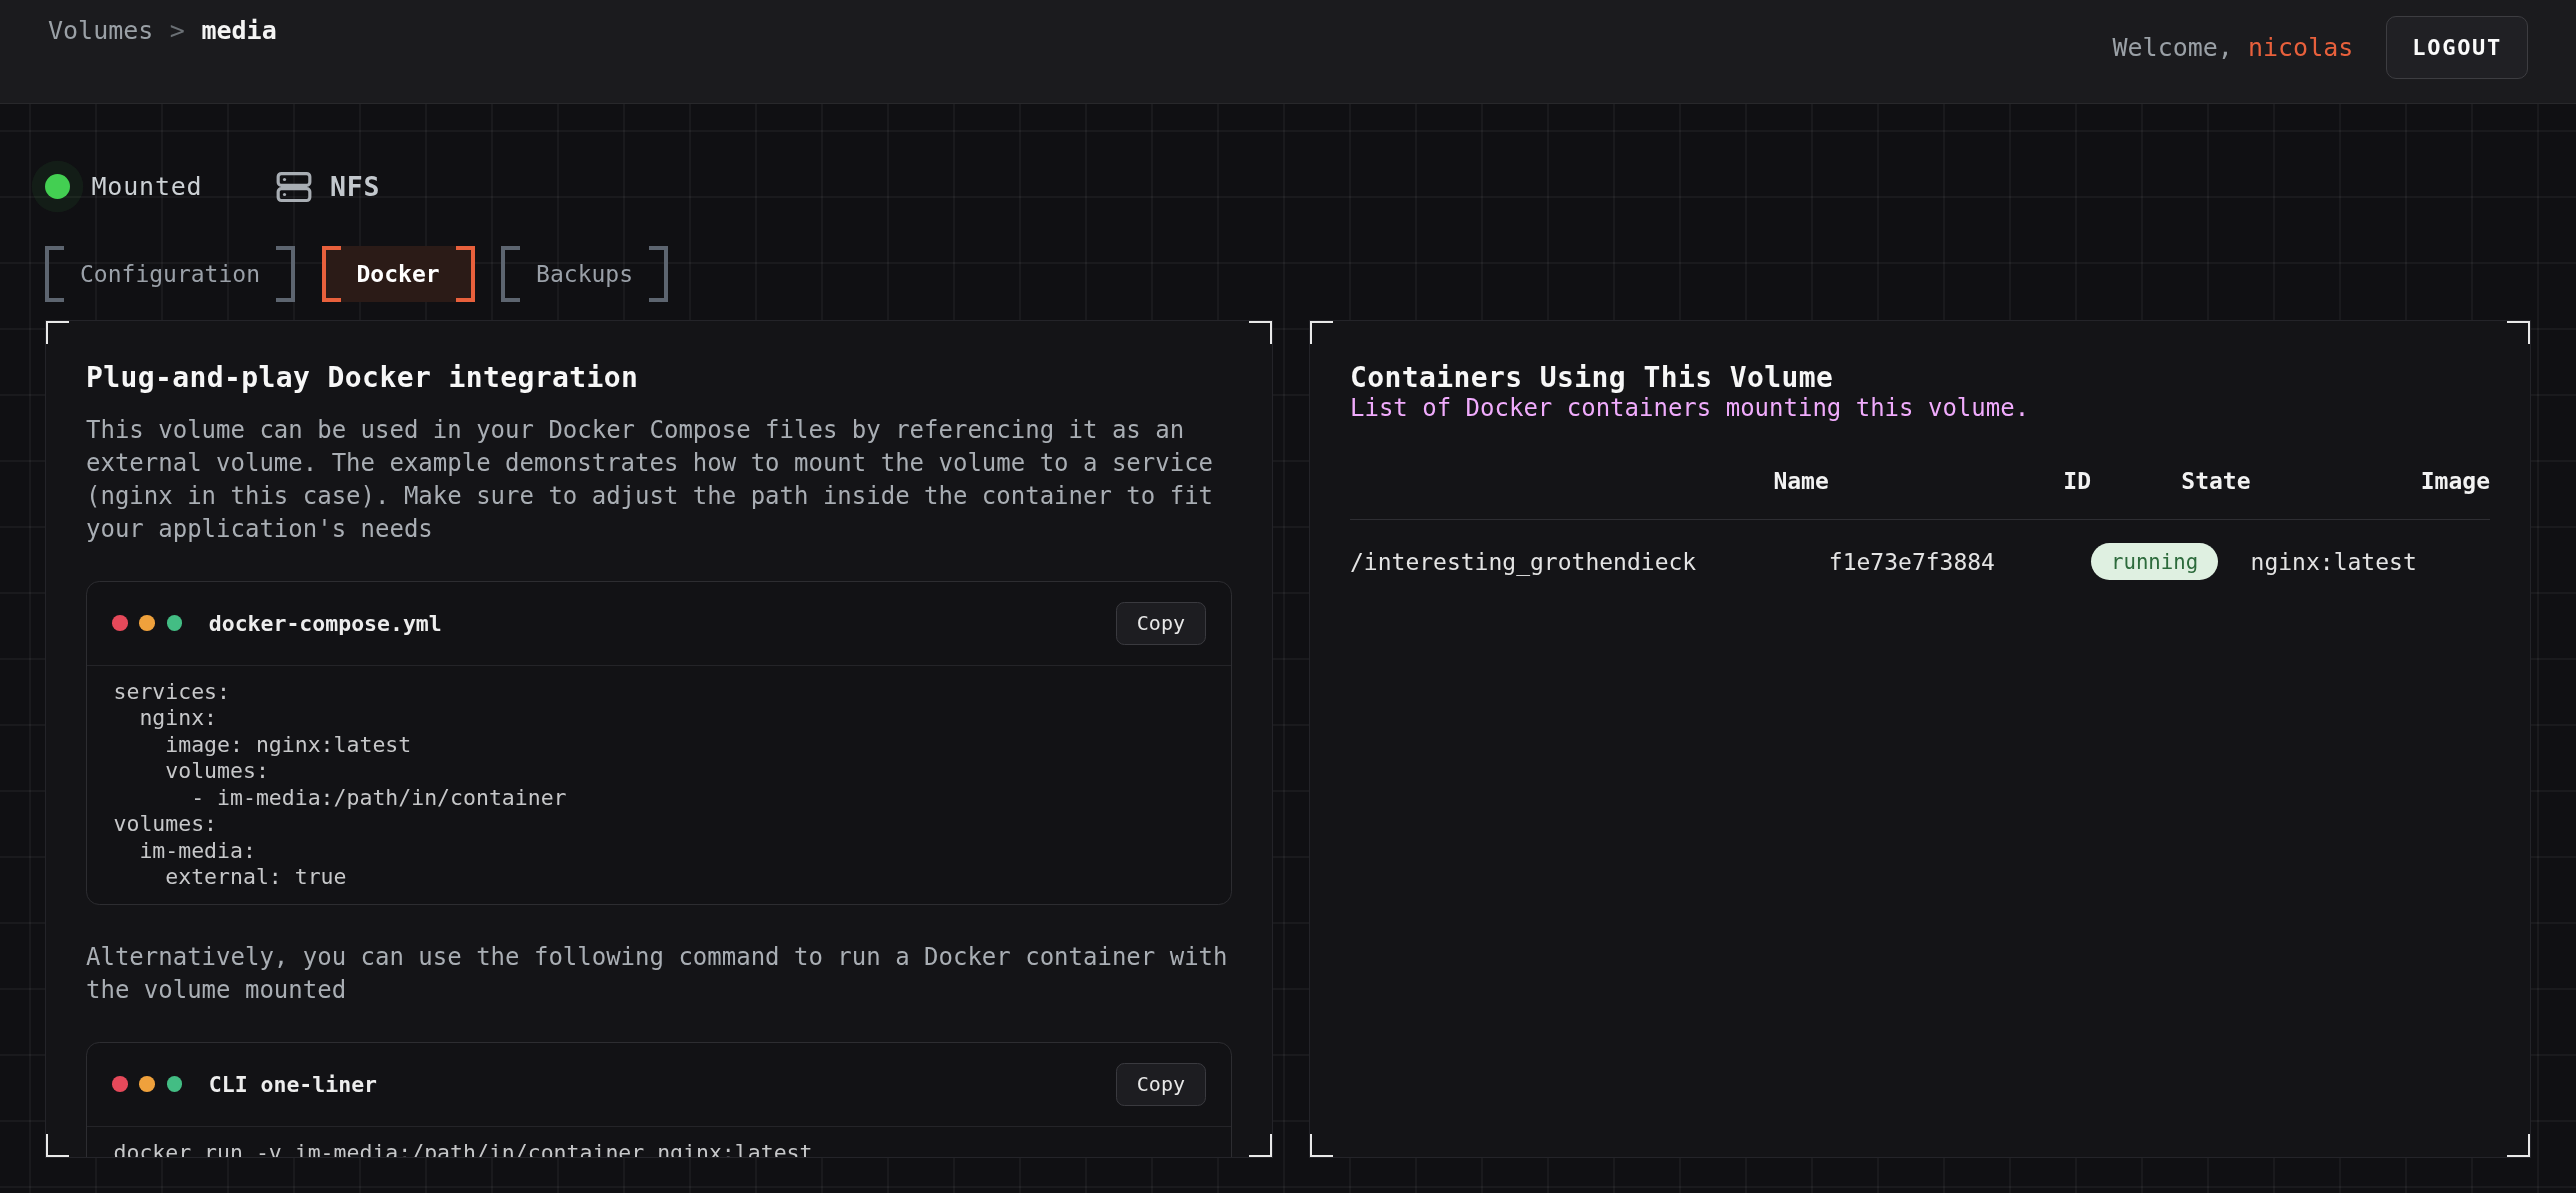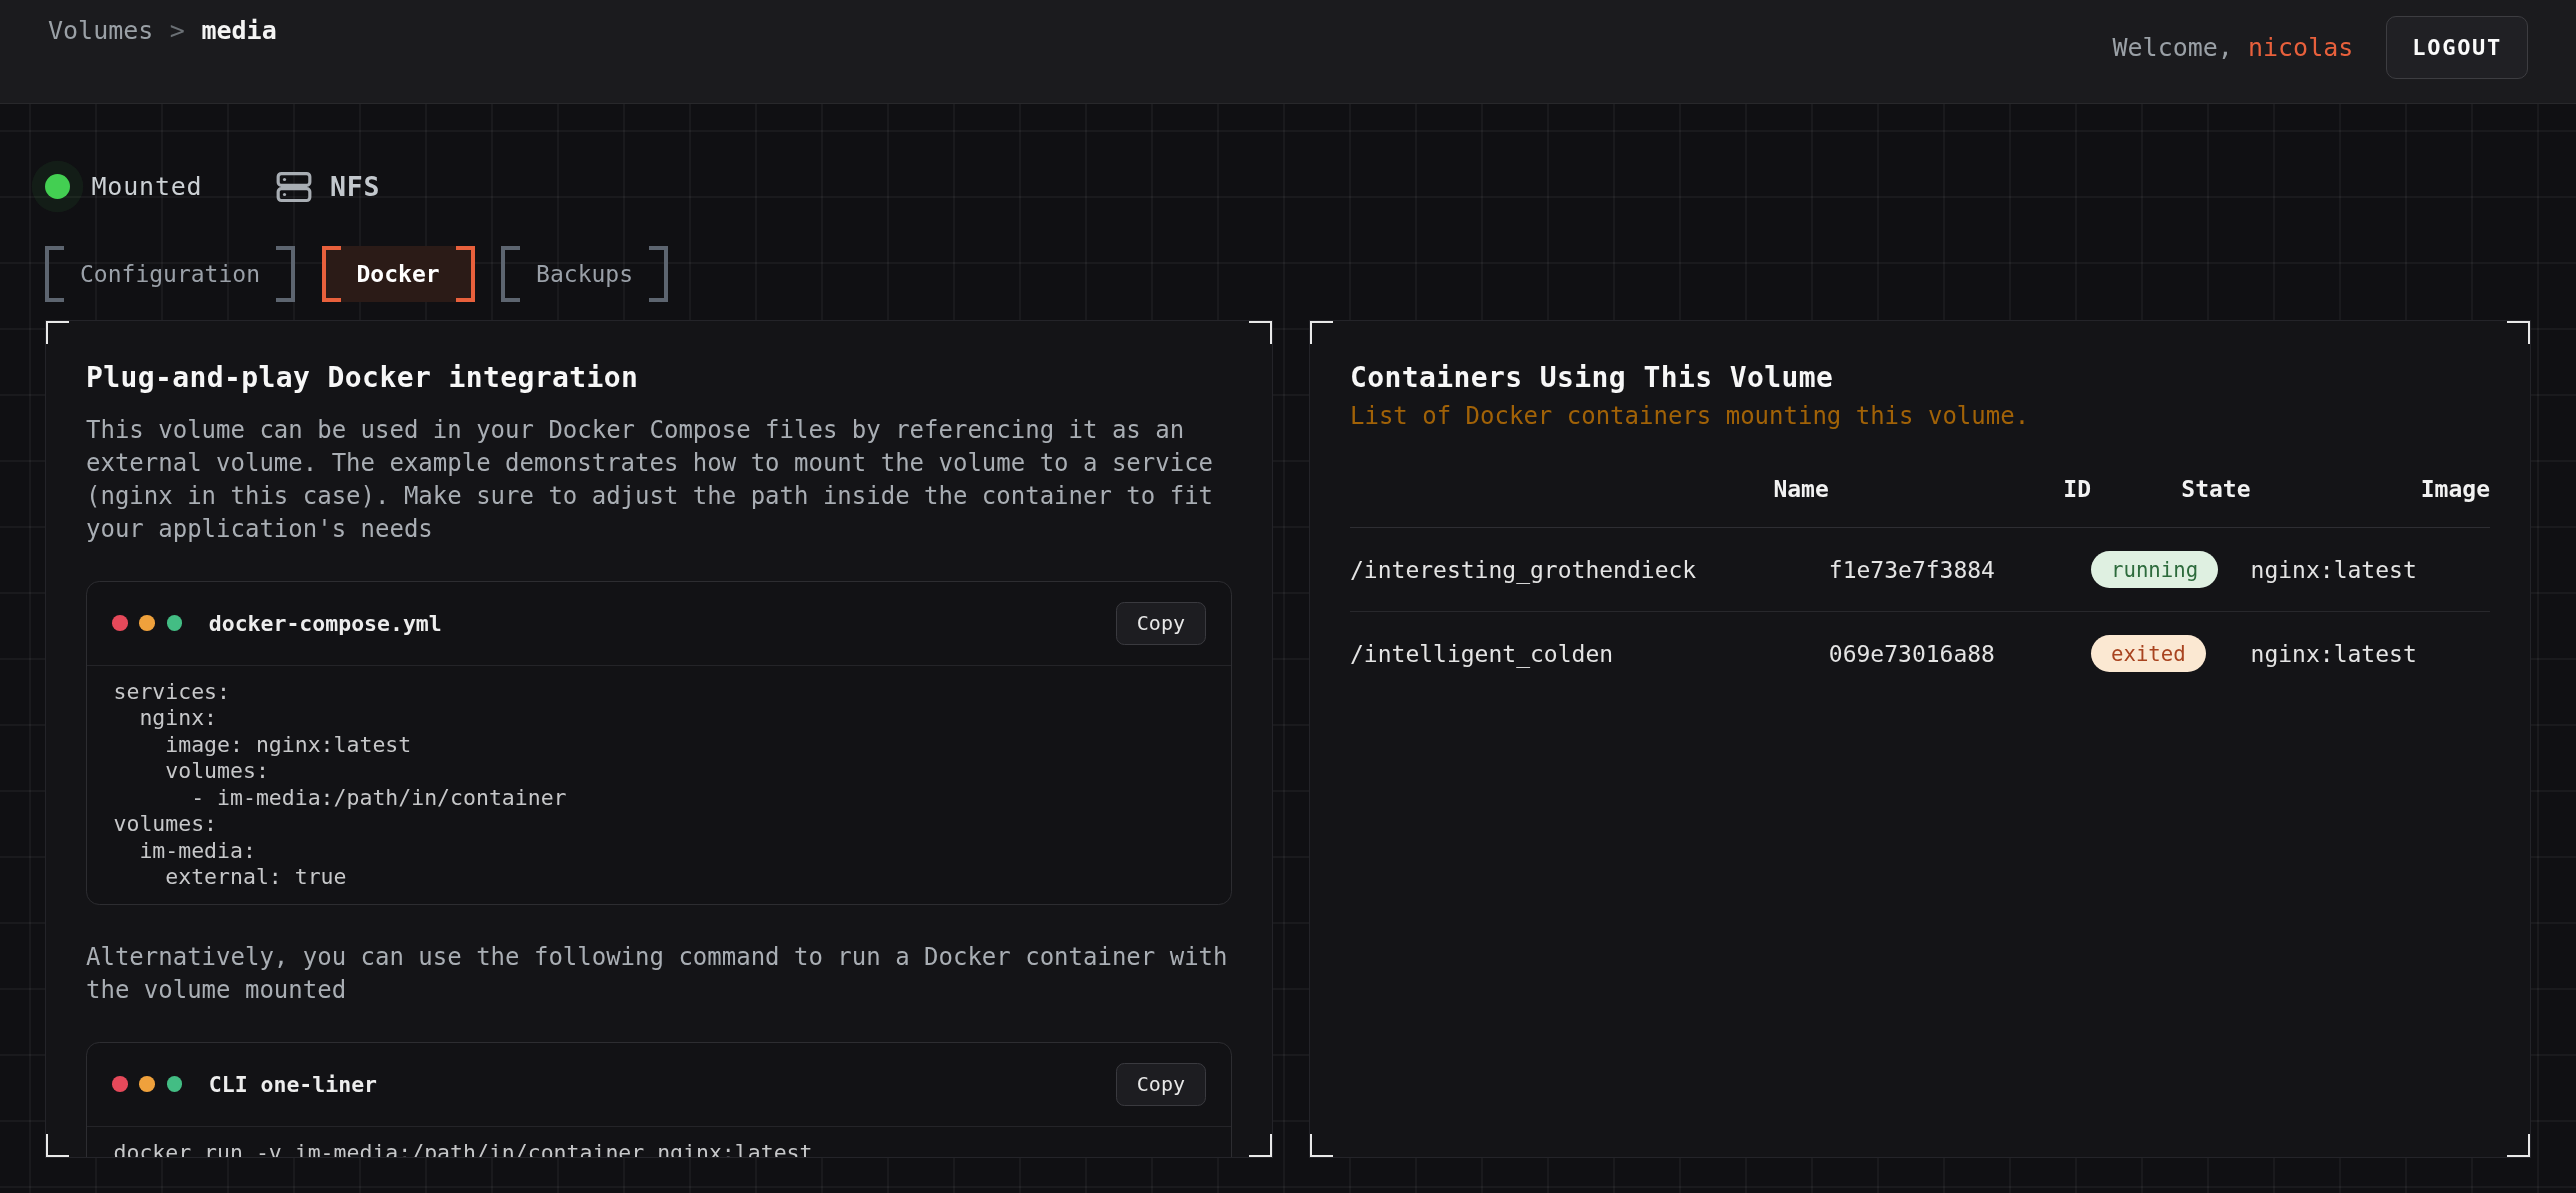--- a/index.html
+++ b/index.html
@@ -102,21 +102,21 @@
   .cw-dot.green { background:var(--dot-green); }
   .cw-title { margin-left:26.5px; font-size:21.5px; font-weight:bold; color:#ededed; }
   .copy-btn {
     margin-left:auto; padding:8.3px 20px; border-radius:8.3px;
     border:1.7px solid #3a3a3f; background:#1d1d21; color:#e8e8e8;
     font-size:20px; font-family:inherit; cursor:pointer;
   }
   .cw-body { padding:13.2px 26.5px; font-size:21.5px; line-height:26.5px; color:#c6c7c9; white-space:pre; }
 
   
-  .panel-sub { margin-top:8px; font-size:24px; color:#a16207; }
+  .panel-sub { margin-top:0; font-size:24px; color:#f0abfc; }
   table.containers { margin-top:46px; width:100%; border-collapse:collapse; }
   table.containers th {
     text-align:right; font-size:23px; font-weight:bold; color:#f2f2f2;
     padding:0 0 25px 0; border-bottom:1.7px solid #2e2e33;
   }
   table.containers td { font-size:23px; color:#e4e4e4; padding:23px 0; }
   table.containers tbody tr td { border-bottom:1.7px solid #28282c; }
   table.containers tbody tr:last-child td { border-bottom:none; }
   .col-name  { width:42%; }
   .col-id    { width:23%; }
@@ -231,25 +231,19 @@
             <th class="col-image">Image</th>
           </tr>
         </thead>
         <tbody>
           <tr>
             <td>/interesting_grothendieck</td>
             <td>f1e73e7f3884</td>
             <td><span class="pill running">running</span></td>
             <td>nginx:latest</td>
           </tr>
-          <tr>
-            <td>/intelligent_colden</td>
-            <td>069e73016a88</td>
-            <td><span class="pill exited">exited</span></td>
-            <td>nginx:latest</td>
-          </tr>
         </tbody>
       </table>
     </section>
 
   </div>
 </div>
 
 
 </body></html>

